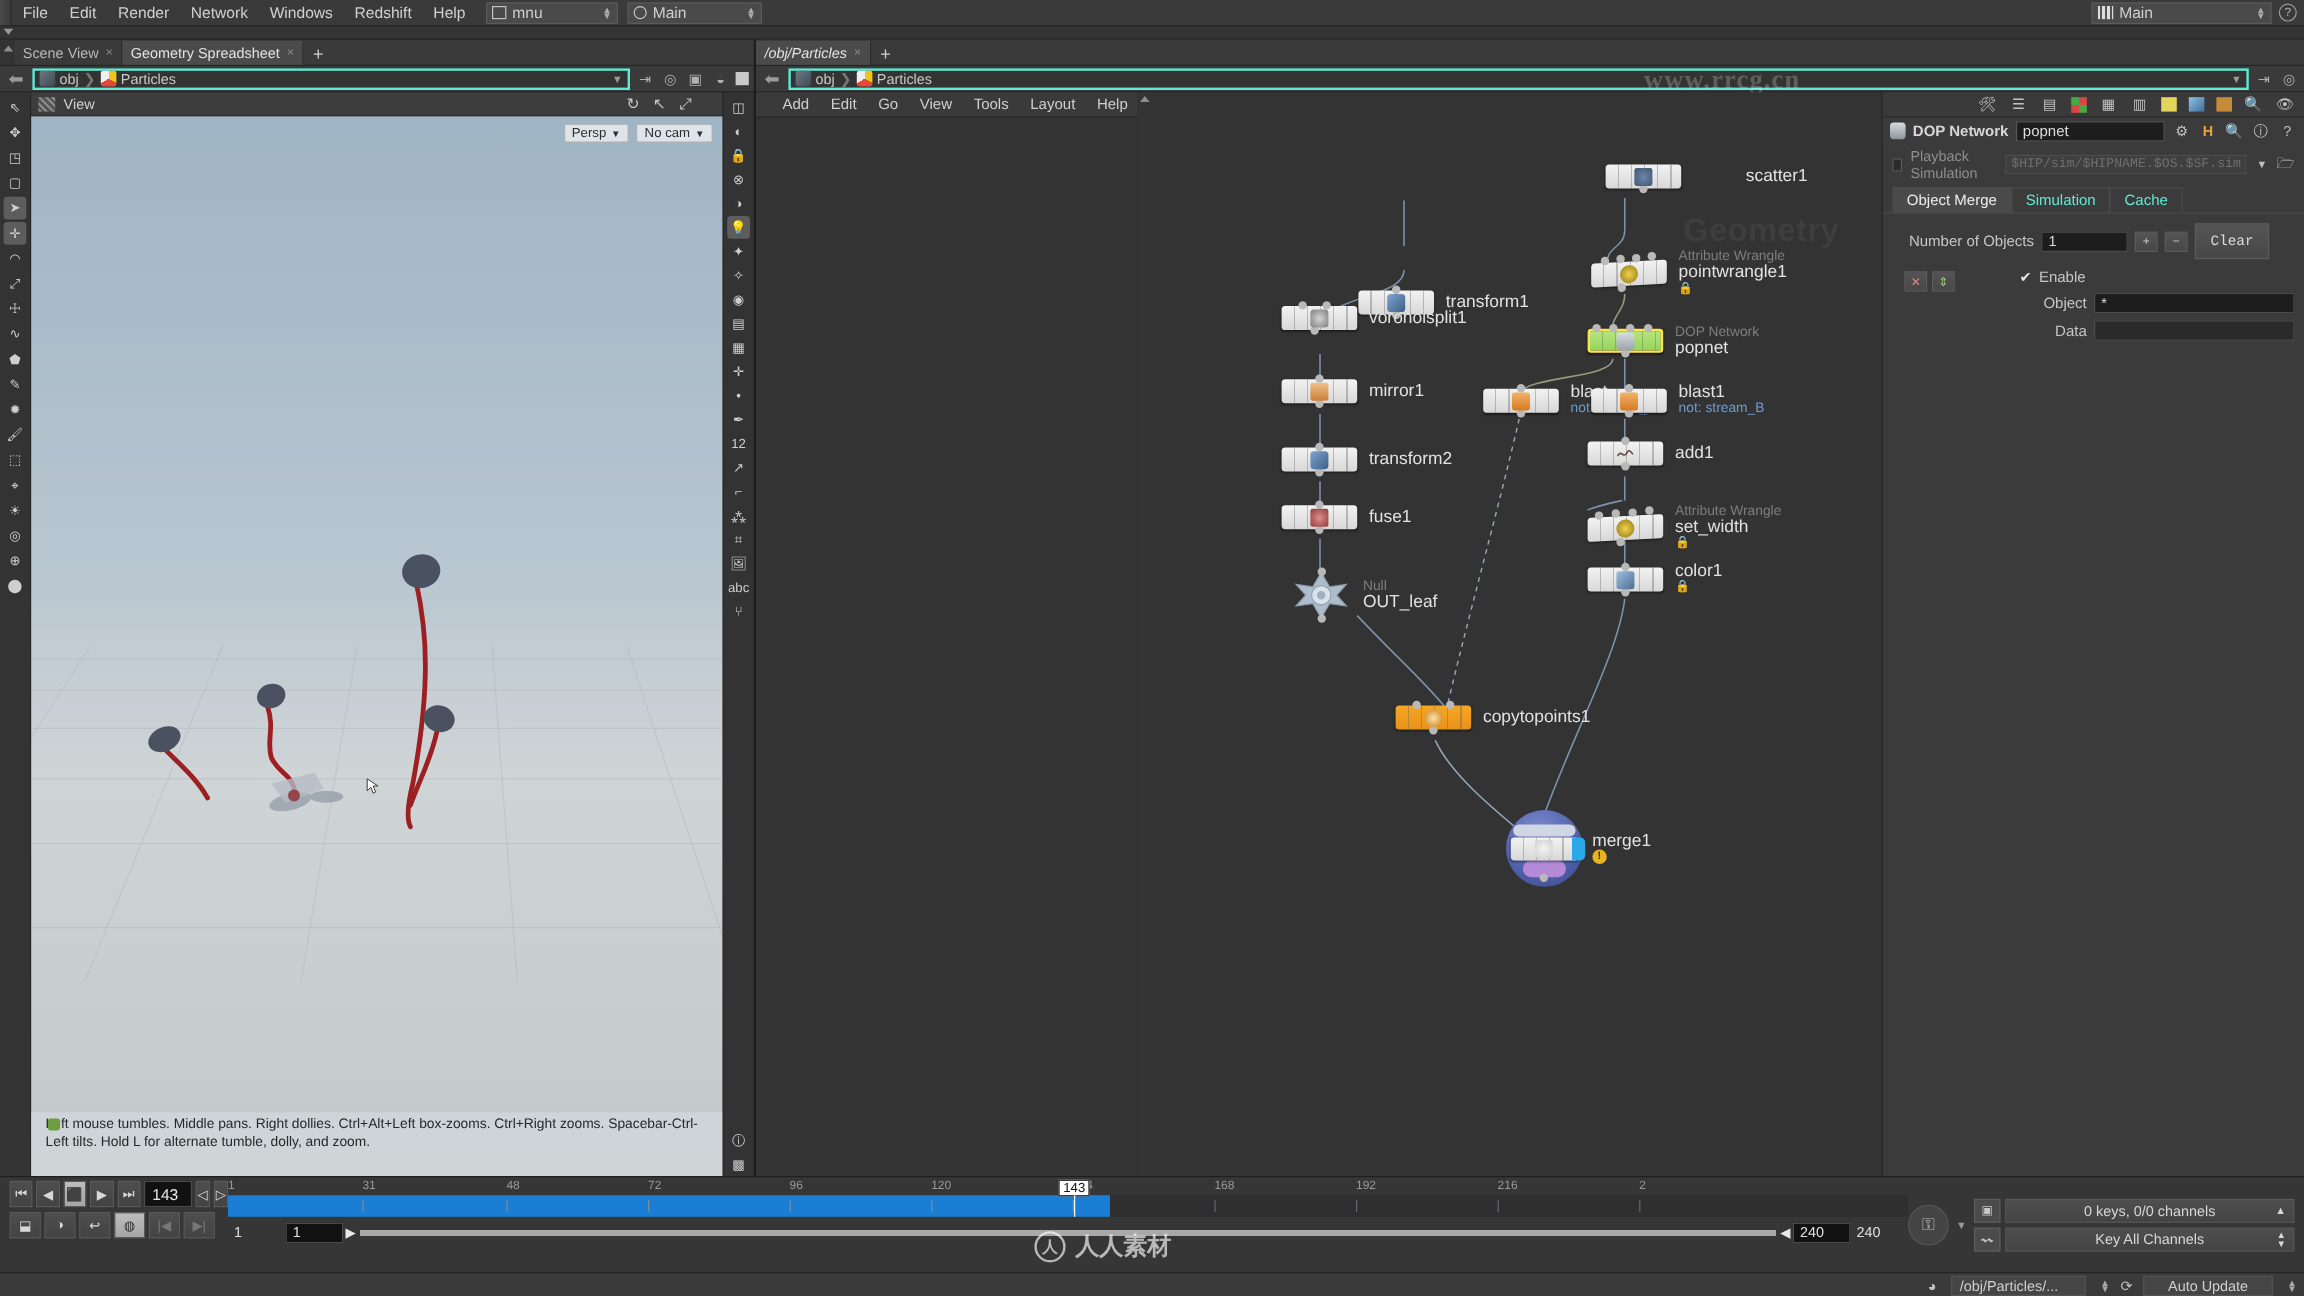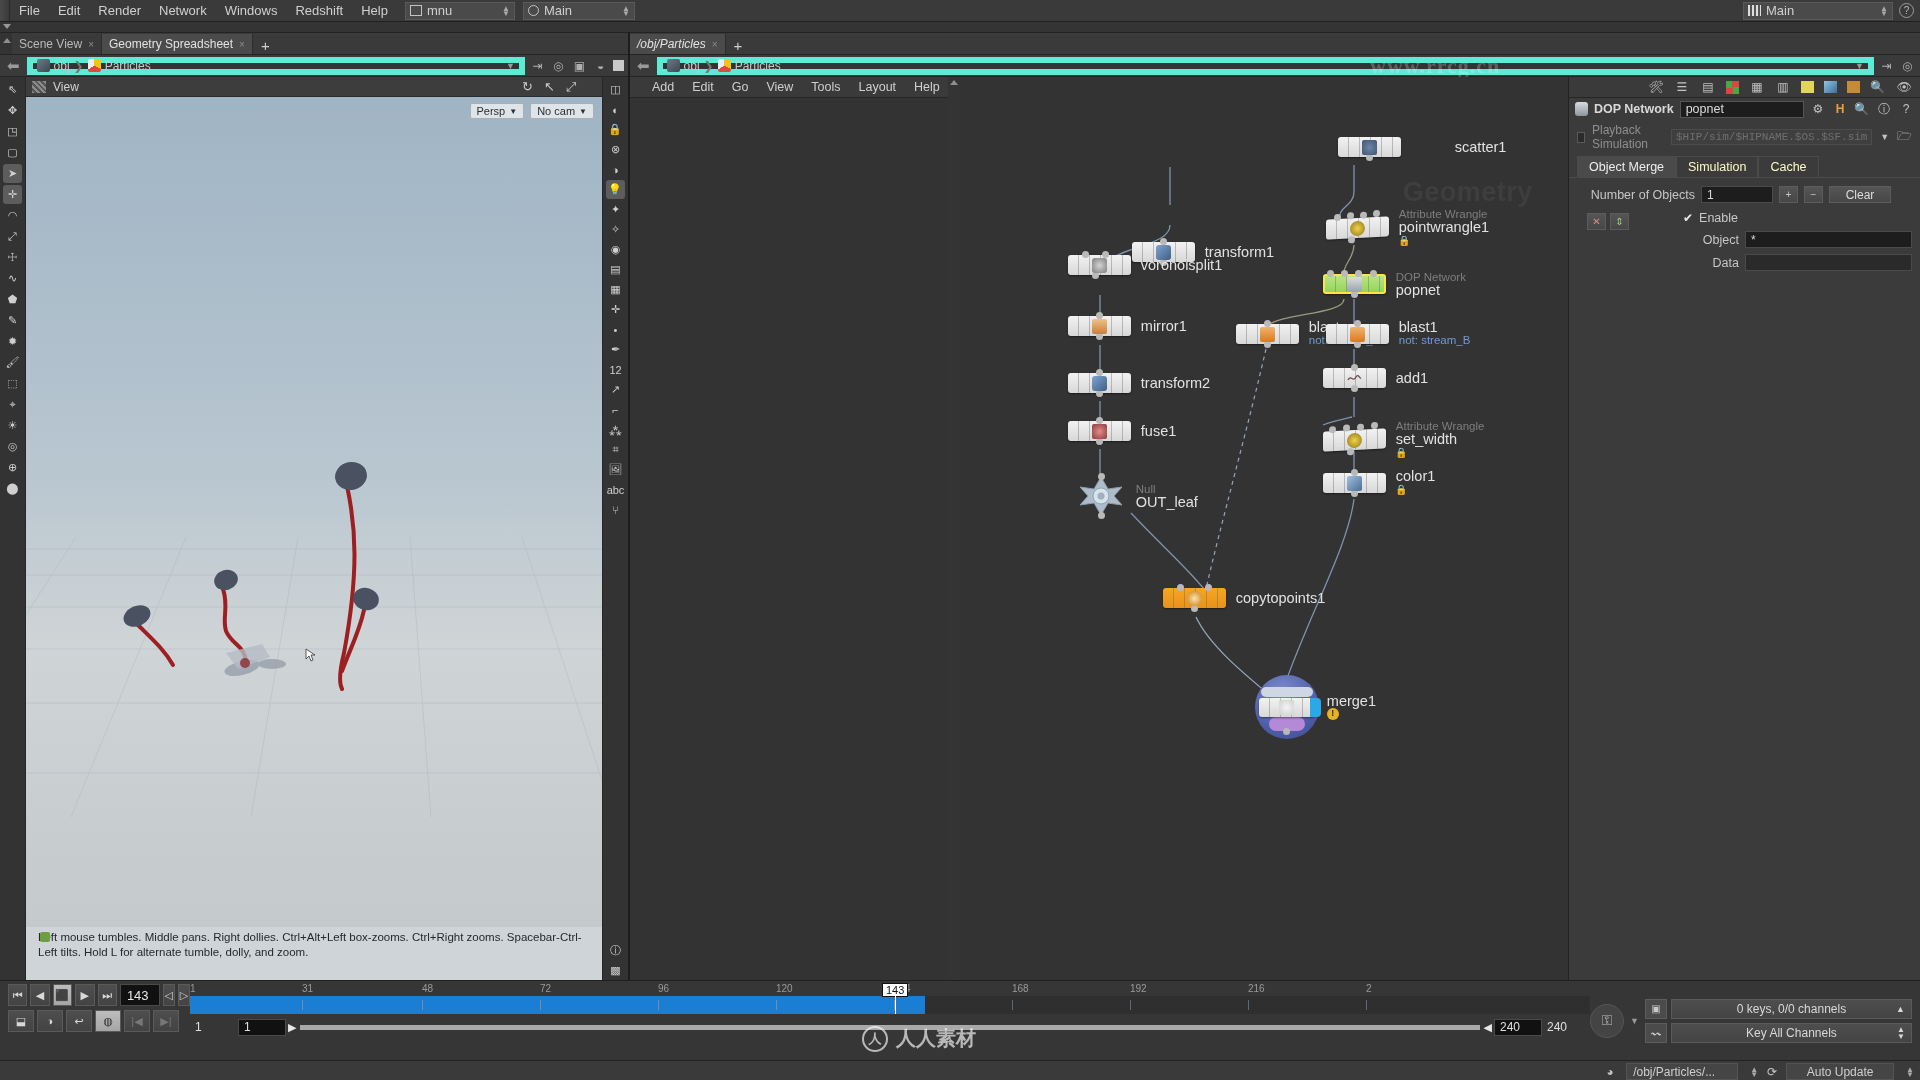--- a/index.html
+++ b/index.html
@@ -37,21 +37,21 @@
      border-right:4px solid transparent;border-bottom:5px solid #8d8d8d;}
   .tab { height:20px; padding:0 7px; display:flex; align-items:center; gap:6px;
      font-size:12px; color:#b9b9b9; background:#3a3a3a; border-right:1px solid #2c2c2c;}
   .tab.active { background:#4b4b4b; color:#e2e2e2; }
   .tab .x { font-size:10px; color:#8c8c8c; }
   .tab-plus { color:#cfcfcf; font-size:15px; padding:0 8px; }
 
   .pathrow { height:22px; background:#3a3a3a; display:flex; align-items:center; gap:4px;
      padding:0 4px; border-bottom:1px solid #252525;}
   .bkarrow { color:#9a9a9a; font-size:15px; padding:0 3px;}
-  .pathbox { flex:1; height:18px; background:#333333; border:6px solid #5eead4;
+  .pathbox { flex:1; height:18px; background:#333333; border:2px solid #5eead4;
      display:flex; align-items:center; gap:4px; padding:0 4px; font-size:12px;}
   .pathchip { display:flex; align-items:center; gap:4px; }
   .pathsep { color:#777; }
   .icn { width:13px;height:13px;display:inline-block;border-radius:2px;}
   .icn.obj{background:linear-gradient(135deg,#6d7a86,#3d4850);}
   .icn.part{background:conic-gradient(#f0c419 0 33%,#e04a3a 0 66%,#eceff1 0 100%);border-radius:2px;}
   .ptool { width:17px;height:17px;display:flex;align-items:center;justify-content:center;
      color:#b0b0b0;font-size:12px;}
   .ptool.sq{background:#c9c9c9;width:11px;height:11px;}
 
@@ -126,31 +126,31 @@
   .parmhdr{height:22px;display:flex;align-items:center;gap:6px;padding:0 6px;background:#3b3b3b;}
   .parmhdr .ptype{font-size:12.5px;color:#d8d8d8;font-weight:bold;}
   .nameinput{flex:1;height:17px;background:#1d1d1d;border:1px solid #555;color:#dcdcdc;
      font-size:12.5px;padding:0 5px;display:flex;align-items:center;}
   .parmrow{display:flex;align-items:center;gap:7px;padding:3px 8px;}
   .chkbox{width:11px;height:11px;background:#2b2b2b;border:1px solid #5a5a5a;}
   .dimtext{color:#8e8e8e;font-size:12px;}
   .pathfield{flex:1;height:16px;background:#3f3f3f;border:1px solid #4c4c4c;color:#6f6f6f;
      font-family:"Liberation Mono",monospace;font-size:11px;padding:0 4px;display:flex;align-items:center;}
   .tabsrow{display:flex;gap:0;padding:0 8px;margin-top:2px;}
-  .ptab{padding:3px 11px;font-size:12.5px;color:#fef9c3;background:#3b3b3b;border:1px solid #4b4b4b;
+  .ptab{padding:3px 11px;font-size:12.5px;color:#5eead4;background:#3b3b3b;border:1px solid #4b4b4b;
      border-bottom:none;}
   .ptab.active{background:#4a4a4a;color:#ededed;}
   .parmbody{border-top:1px solid #4b4b4b;padding:8px 8px 0 8px;flex:1;}
   .prow{display:flex;align-items:center;gap:6px;margin-bottom:8px;}
   .plabel{width:118px;text-align:right;font-size:12.5px;color:#c6c6c6;}
   .pfield{height:17px;background:#1d1d1d;border:1px solid #4a4a4a;color:#dadada;font-size:12px;
      padding:0 5px;display:flex;align-items:center;}
-  .btn{height:17px;min-width:18px;background:linear-gradient(180deg,#555,#474747);
+  .btn{height:30px;min-width:18px;background:linear-gradient(180deg,#555,#474747);
      border:1px solid #5c5c5c;color:#dcdcdc;font-size:12px;display:flex;align-items:center;
-     justify-content:center;padding:0 8px;}
+     justify-content:center;padding:0 8px;font-family:Liberation Mono, monospace;}
   .minibtn{width:19px;height:17px;background:linear-gradient(180deg,#555,#474747);border:1px solid #5c5c5c;
      display:flex;align-items:center;justify-content:center;font-size:10px;}
   .check{color:#e8e8e8;font-size:12px;}
 
   
   .bottombar{height:80px;background:#363636;border-top:1px solid #1f1f1f;display:flex;}
   .tl-left{width:190px;display:flex;flex-direction:column;padding:3px 0 0 8px;gap:4px;}
   .tl-row{display:flex;align-items:center;gap:3px;}
   .tbtn{width:26px;height:22px;background:linear-gradient(180deg,#4e4e4e,#434343);border:1px solid #5a5a5a;
      display:flex;align-items:center;justify-content:center;color:#d8d8d8;font-size:11px;}

